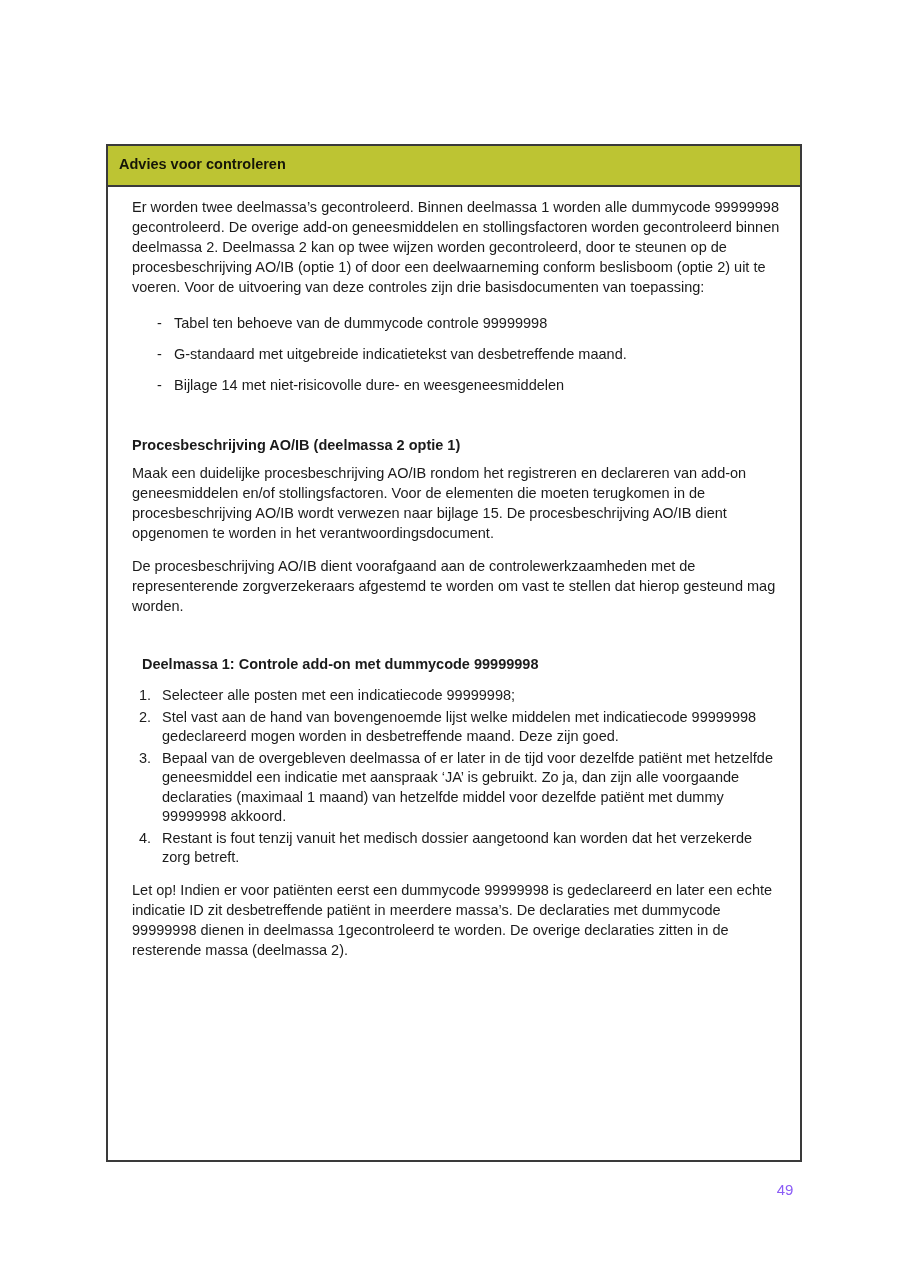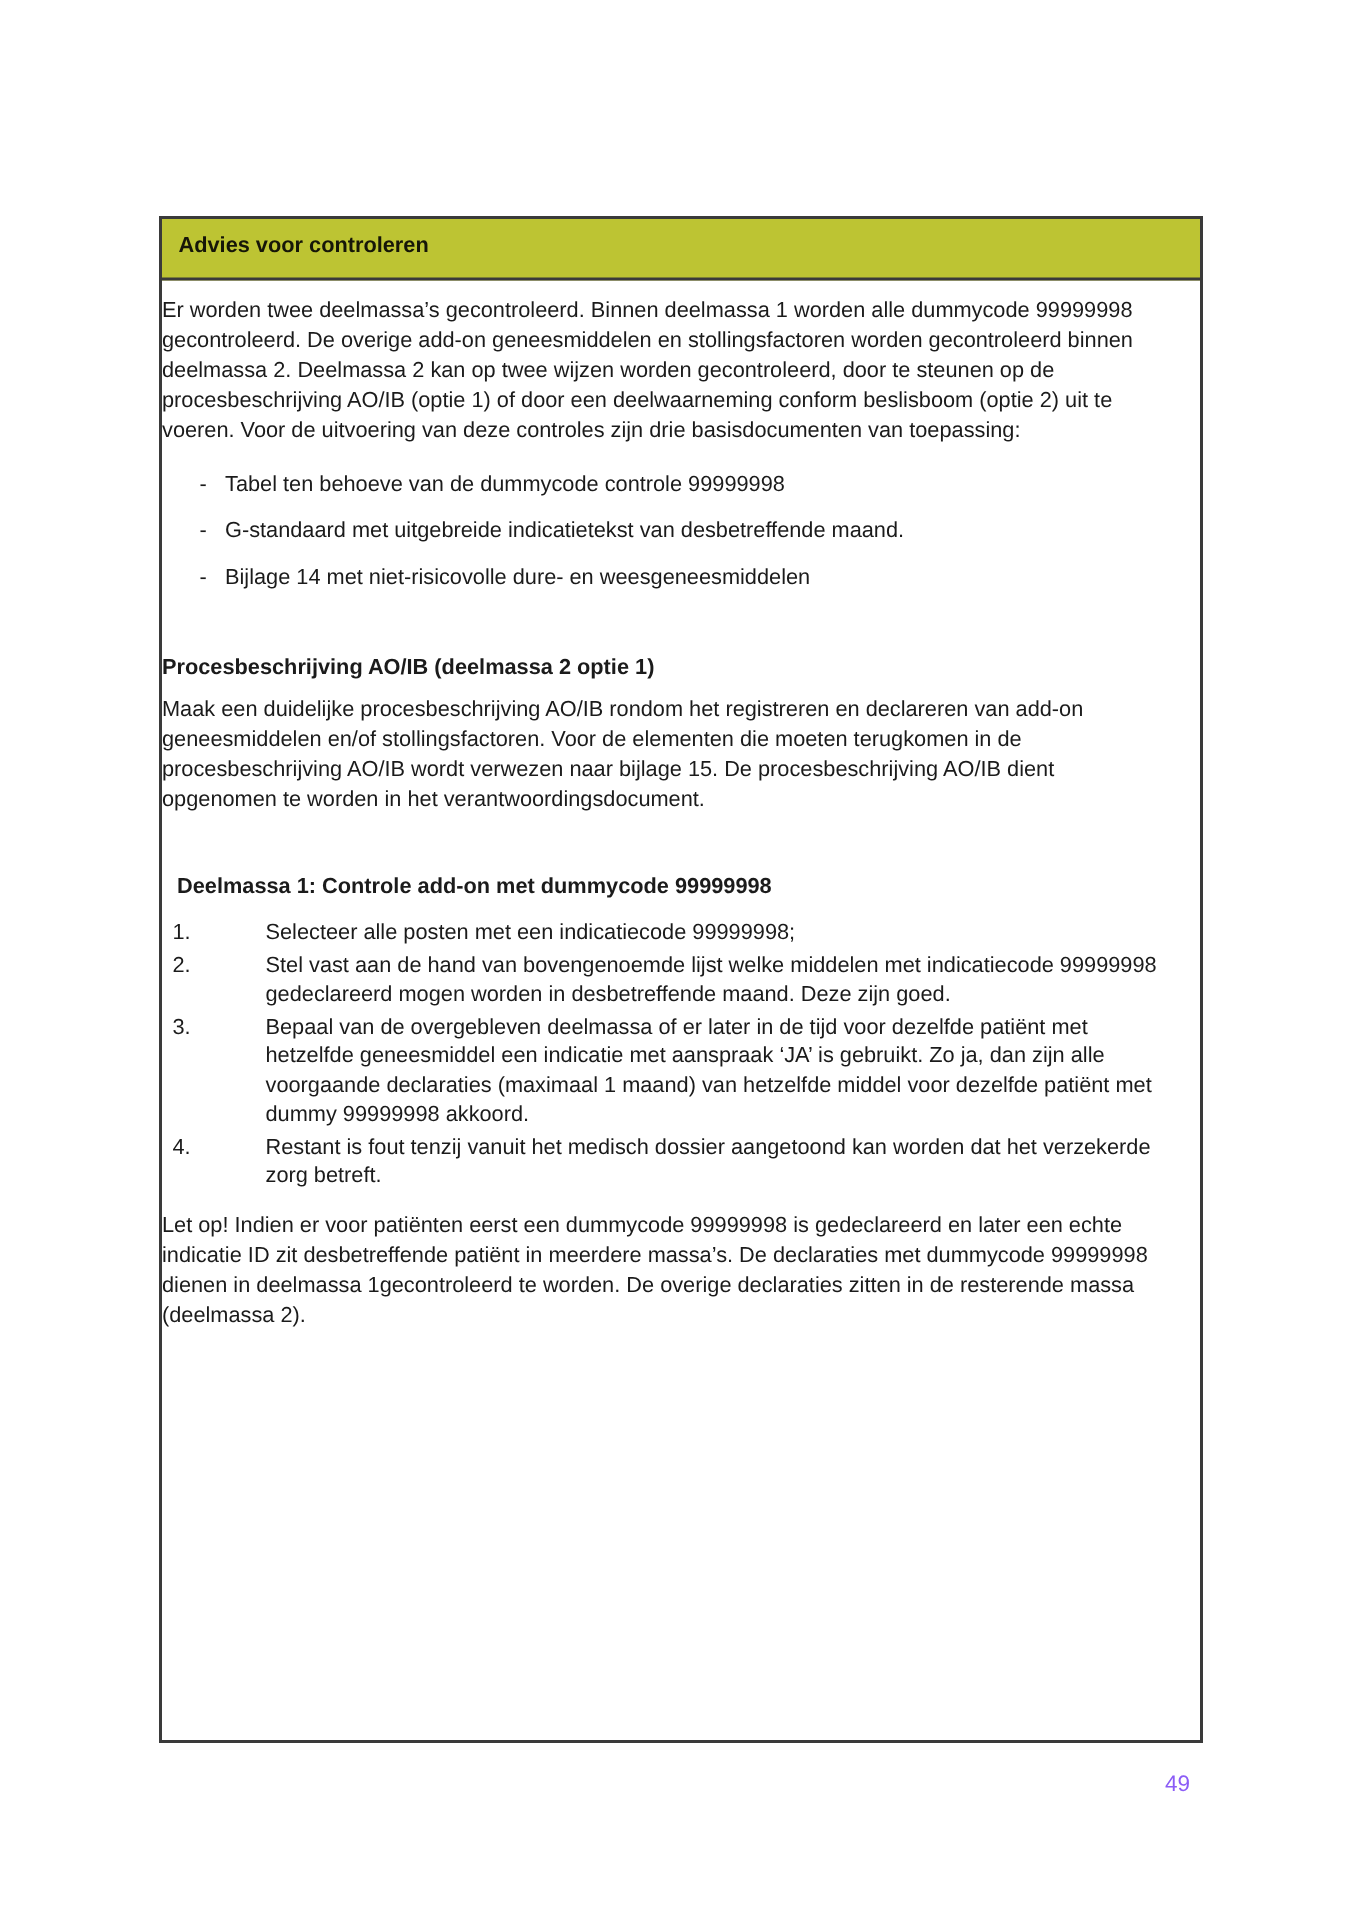--- a/index.html
+++ b/index.html
@@ -28,21 +28,21 @@
   .advice-header {
     box-sizing: border-box;
     height: 41px;
     padding: 10px 11px 0 11px;
     border-bottom: 2px solid #3a3a3a;
     font-weight: 700;
     font-size: 14.5px;
     color: #161608;
   }
   .advice-body {
-    padding: 10px 17px 0 0;
+    padding: 10px 17px 0 24px;
     font-size: 14.5px;
     line-height: 20px;
   }
   .advice-body p { margin: 0 0 13px 0; }
   .intro { margin: 0 0 16px 0 !important; }
 
   .bullet-list { margin: 0; }
   .bullet { display: flex; margin-bottom: 11px; }
   .bullet:last-child { margin-bottom: 0; }
   .bullet-marker { width: 17px; margin-left: 25px; flex: 0 0 auto; }
@@ -62,21 +62,21 @@
   }
   .subhead {
     font-weight: 700;
     margin: 0 0 10px 10px;
     line-height: 20px;
   }
 
   .steps { margin: 0; }
   .step { display: flex; line-height: 19.5px; margin-bottom: 2px; }
   .step-num { box-sizing: border-box; width: 30px; padding-left: 7px; flex: 0 0 auto; }
-  .step-text { flex: 1; margin-left: 39px; }
+  .step-text { flex: 1; }
 
   .note { margin: 12px 0 0 0 !important; }
 
   .page-number {
     position: absolute;
     left: 768px;
     top: 1181px;
     width: 34px;
     text-align: center;
     font-size: 15px;
@@ -104,20 +104,21 @@
         <span class="bullet-text">G-standaard met uitgebreide indicatietekst van desbetreffende maand.</span>
       </div>
       <div class="bullet">
         <span class="bullet-marker">-</span>
         <span class="bullet-text">Bijlage 14 met niet-risicovolle dure- en weesgeneesmiddelen</span>
       </div>
     </div>
 
     <h2 class="h-section">Procesbeschrijving AO/IB (deelmassa 2 optie 1)</h2>
     <p>Maak een duidelijke procesbeschrijving AO/IB rondom het registreren en declareren van add-on geneesmiddelen en/of stollingsfactoren. Voor de elementen die moeten terugkomen in de procesbeschrijving AO/IB wordt verwezen naar bijlage 15. De procesbeschrijving AO/IB dient opgenomen te worden in het verantwoordingsdocument.</p>
+    <p>De procesbeschrijving AO/IB dient voorafgaand aan de controlewerkzaamheden met de representerende zorgverzekeraars afgestemd te worden om vast te stellen dat hierop gesteund mag worden.</p>
 
     <h2 class="h-deelmassa">Deelmassa 1: Controle add-on met dummycode 99999998</h2>
 
     <div class="subhead">
     </div>
 
     <div class="steps">
       <div class="step">
         <span class="step-num">1.</span>
         <span class="step-text">Selecteer alle posten met een indicatiecode 99999998;</span>

